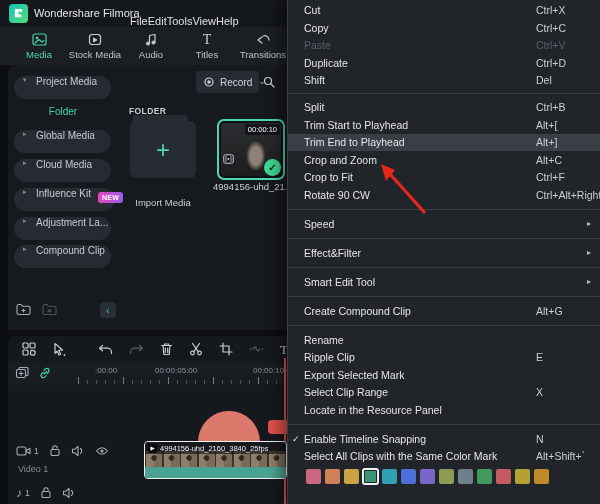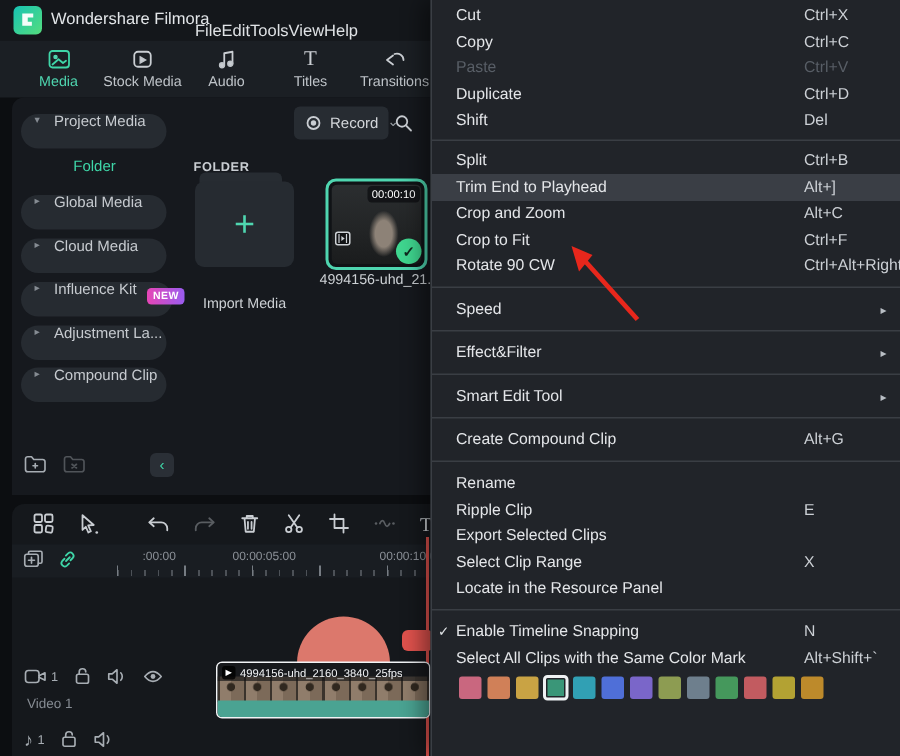--- a/index.html
+++ b/index.html
@@ -462,20 +462,24 @@
     </div>
   <div class="mi">
       <span>Shift</span>
       <span class="sc">Del</span>
     </div>
   <div class="sep"></div>
   <div class="mi">
       <span>Split</span>
       <span class="sc">Ctrl+B</span>
     </div>
+  <div class="mi">
+      <span>Trim Start to Playhead</span>
+      <span class="sc">Alt+[</span>
+    </div>
   <div class="mi hl">
       <span>Trim End to Playhead</span>
       <span class="sc">Alt+]</span>
     </div>
   <div class="mi">
       <span>Crop and Zoom</span>
       <span class="sc">Alt+C</span>
     </div>
   <div class="mi">
       <span>Crop to Fit</span>
@@ -507,21 +511,21 @@
     </div>
   <div class="sep lg"></div>
   <div class="mi">
       <span>Rename</span>
     </div>
   <div class="mi">
       <span>Ripple Clip</span>
       <span class="sc">E</span>
     </div>
   <div class="mi">
-      <span>Export Selected Clips</span>
+      <span>Export Selected Mark</span>
     </div>
   <div class="mi">
       <span>Select Clip Range</span>
       <span class="sc">X</span>
     </div>
   <div class="mi">
       <span>Locate in the Resource Panel</span>
     </div>
   <div class="sep lg"></div>
   <div class="mi">

